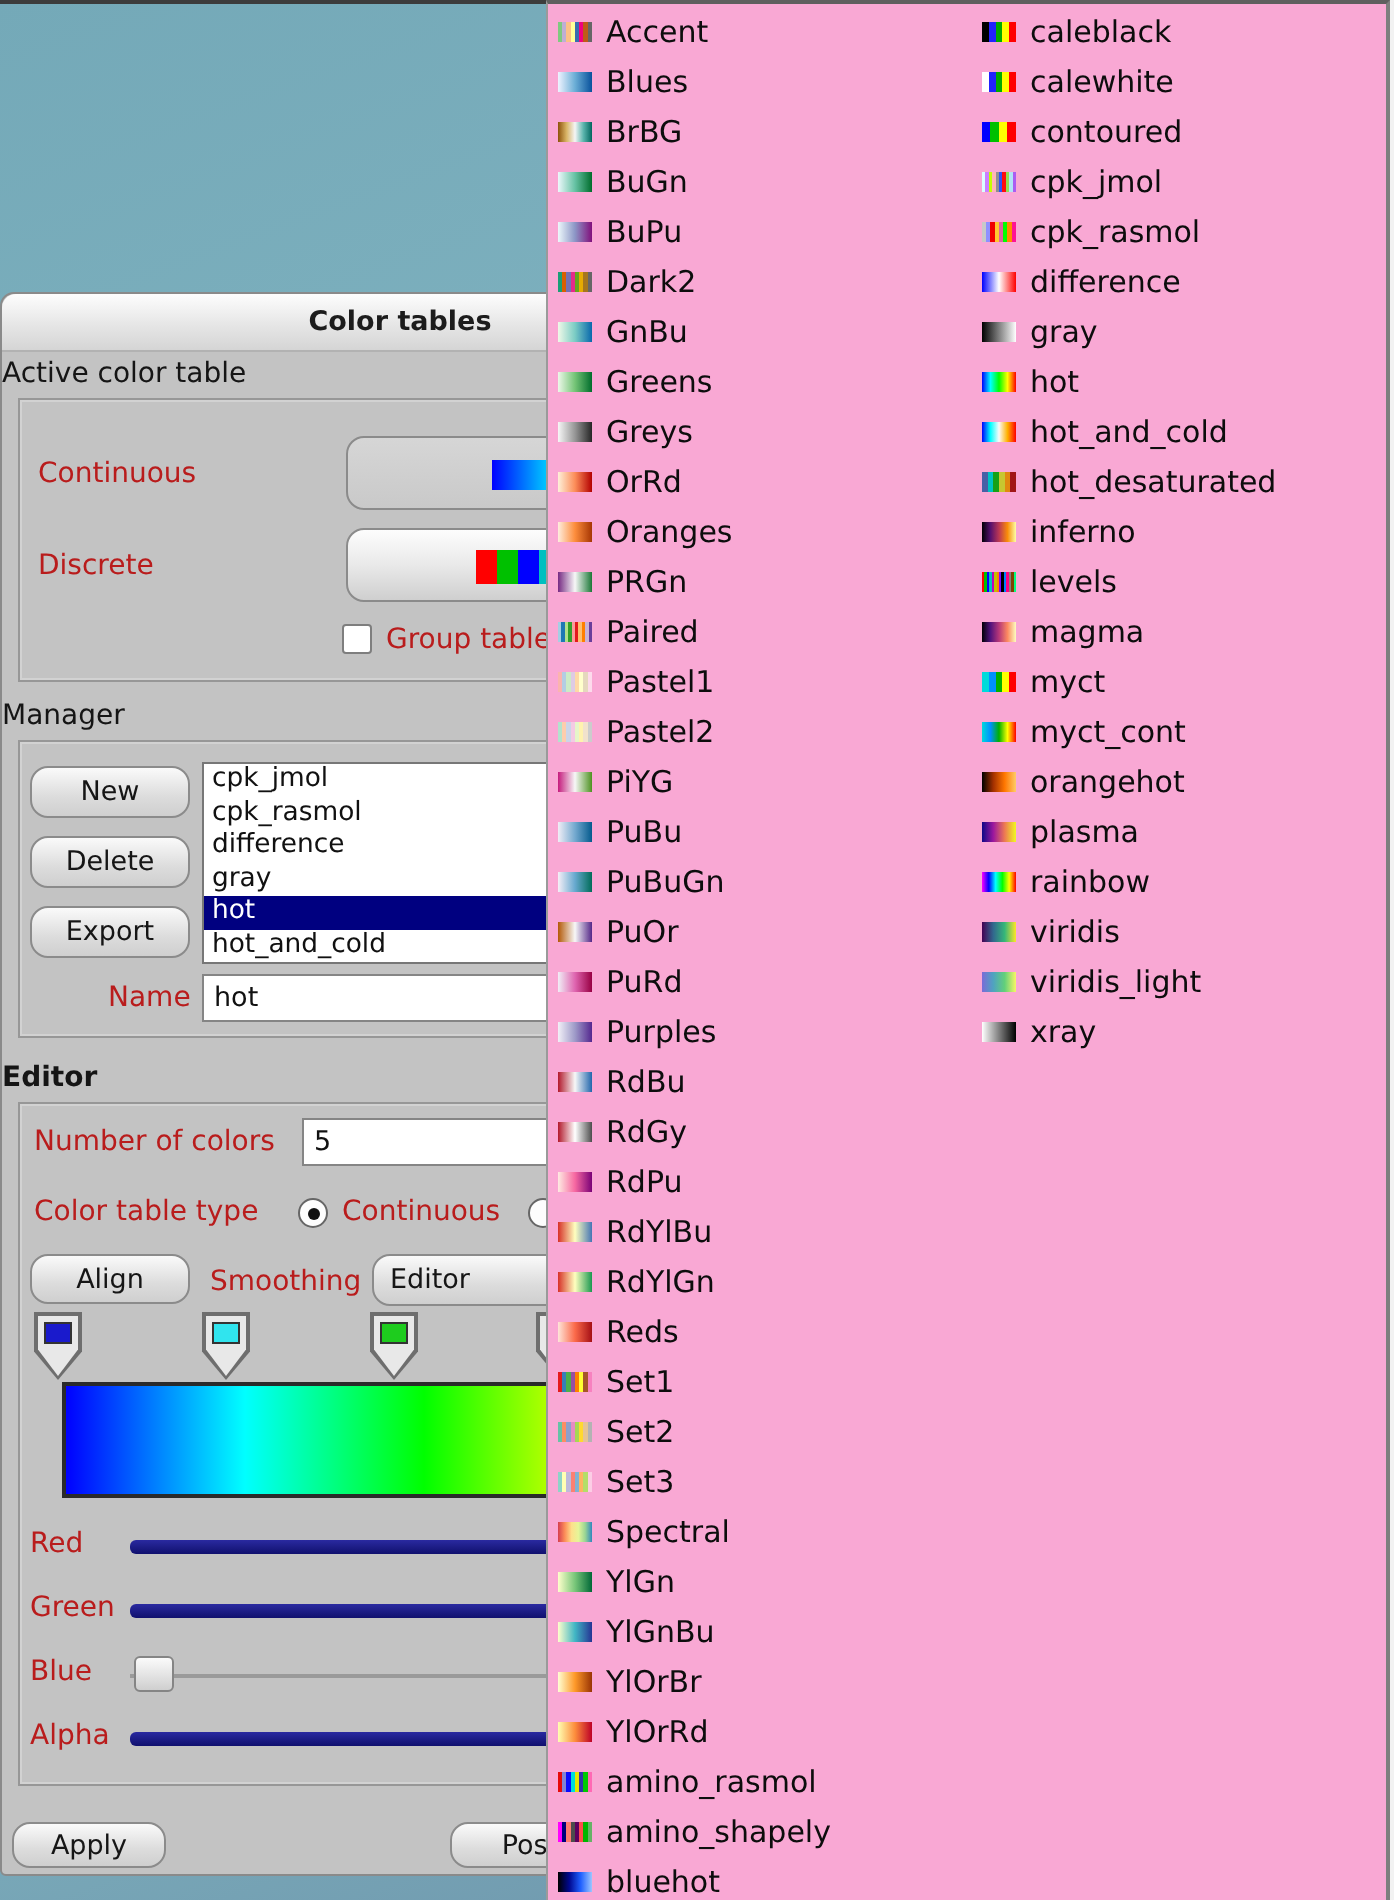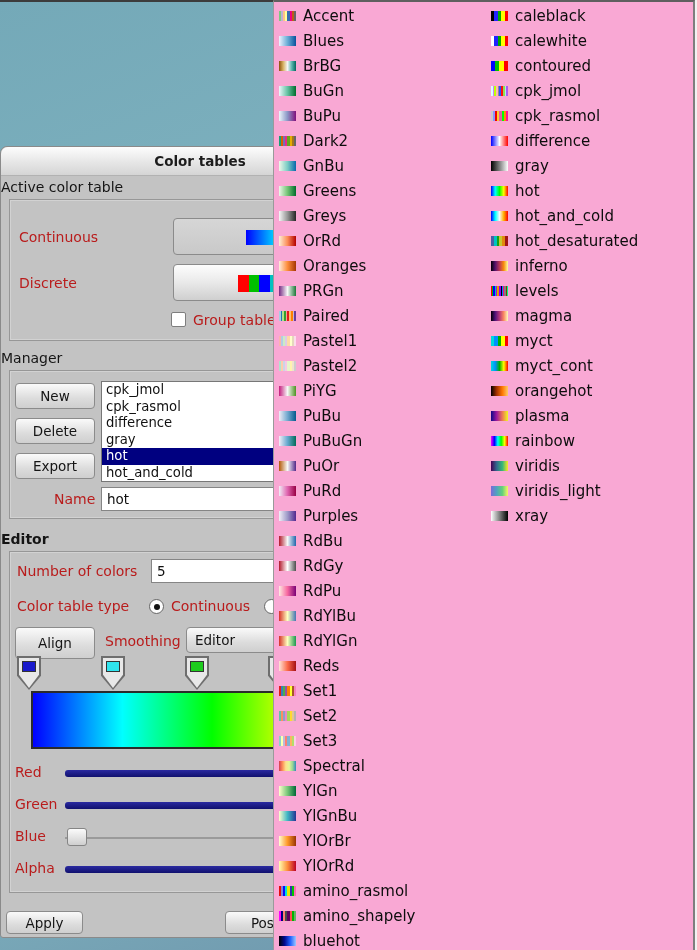--- a/index.html
+++ b/index.html
@@ -19,21 +19,21 @@
     background:linear-gradient(#fdfdfd,#e6e6e6 55%,#d5d5d5);border-bottom:1px solid #b2b2b2;
     border-radius:7px 7px 0 0;display:flex;align-items:center;justify-content:center;}
   .titlebar span{font-size:13.5px;font-weight:600;color:#1c1c1c;}
 
   .section-label{position:absolute;left:0;font-size:14px;color:#151515;}
   .groupbox{position:absolute;left:8px;width:384px;border:1px solid #979797;
     box-shadow:inset 0 0 0 1px #d2d2d2;box-sizing:border-box;}
 
   .lbl{position:absolute;font-size:14px;color:#b91c1c;white-space:nowrap;}
 
-  .btn{position:absolute;box-sizing:border-box;border:1px solid #8b8b8b;border-radius:4px;
+  .btn{position:absolute;box-sizing:border-box;border:1px solid #8b8b8b;border-radius:9px;
     background:linear-gradient(#fafafa,#dcdcdc 60%,#cfcfcf);display:flex;align-items:center;
     justify-content:center;font-size:13.5px;color:#151515;text-align:center;}
   .preview-btn{background:linear-gradient(#d6d6d6,#c9c9c9);}
   .preview-btn.light{background:linear-gradient(#fdfdfd,#e9e9e9 50%,#cfcfcf);}
   .preview-strip{position:absolute;}
 
   .checkbox{position:absolute;width:15px;height:15px;background:#fff;border:1px solid #7e7e7e;
     box-sizing:border-box;border-radius:2px;}
 
   .listbox{position:absolute;background:#fff;border:1px solid #777;box-sizing:border-box;overflow:hidden;}
@@ -137,21 +137,21 @@
   <div class="lbl" style="left:16px;top:416px;">Number of colors</div>
   <div class="textfield" style="left:150px;top:412px;width:242px;height:24px;">
     <span>5</span>
   </div>
 
   <div class="lbl" style="left:16px;top:451px;">Color table type</div>
   <div class="radio checked" style="left:148px;top:452px;"></div>
   <div class="lbl" style="left:170px;top:451px;">Continuous</div>
   <div class="radio" style="left:263px;top:452px;"></div>
 
-  <div class="btn" style="left:14px;top:480px;width:80px;height:32px;">
+  <div class="btn" style="left:14px;top:480px;width:80px;height:25px;">
     <span>Align</span>
   </div>
   <div class="lbl" style="left:104px;top:486px;">Smoothing</div>
   <div class="btn" style="left:185px;top:480px;width:207px;height:26px;justify-content:flex-start;padding-left:8px;">
     <span>Editor</span>
   </div>
 
   <div id="markers"></div>
   <div class="gradbar" id="editor-gradient" style="left: 30px; top: 544px; width: 362px; height: 58px; background: linear-gradient(to right, rgb(0, 0, 255), rgb(0, 255, 255), rgb(0, 255, 0), rgb(255, 255, 0), rgb(255, 0, 0));"></div>
 

